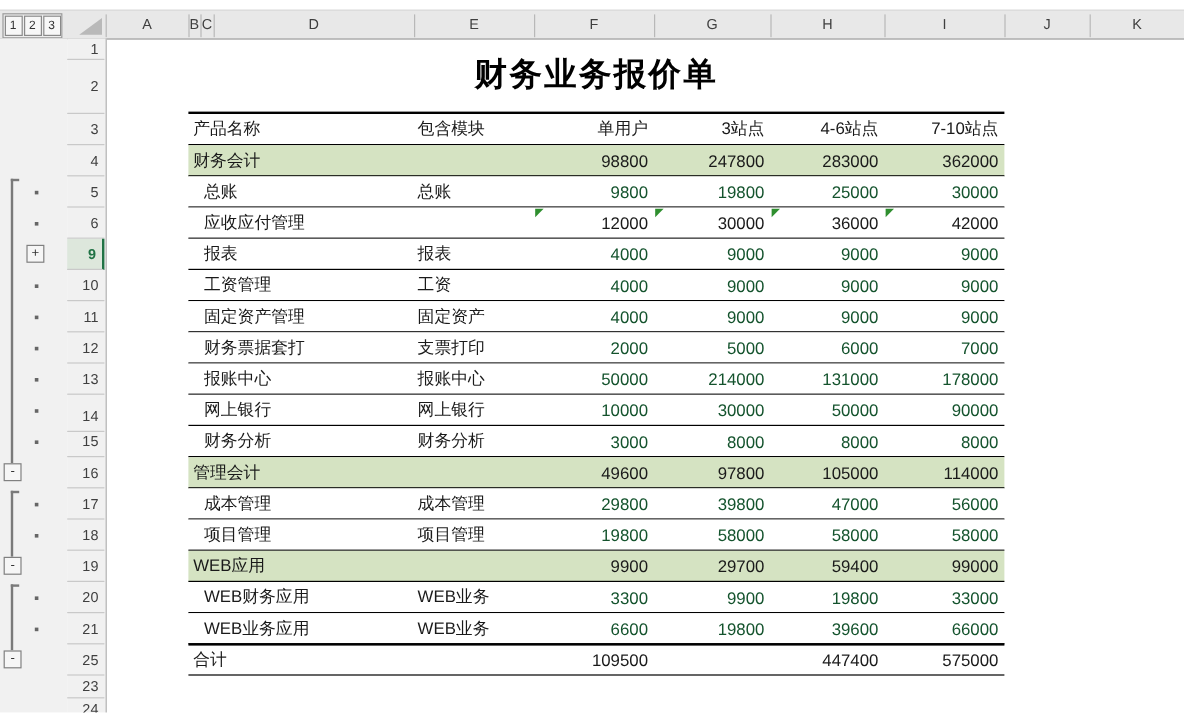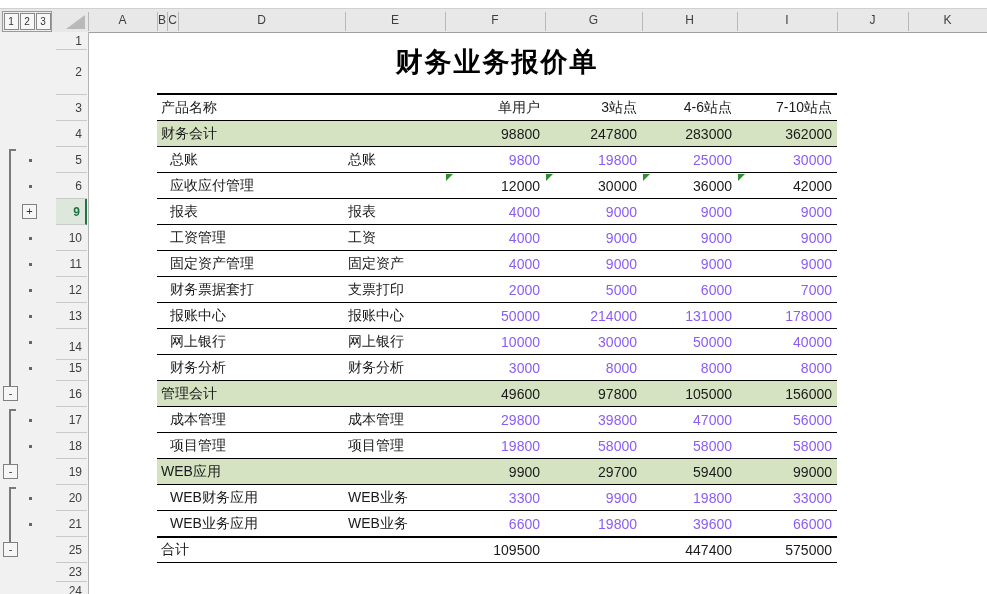--- a/index.html
+++ b/index.html
@@ -29,21 +29,21 @@
   
   #tbl-topborder{left:157px;top:93px;width:680px;height:2px;background:#000;}
   #tbl-hdr{left:157px;top:95px;width:680px;height:26px;box-sizing:border-box;border-bottom:1px solid #000;}
   .cell{position:absolute;top:0;height:100%;display:flex;align-items:center;font-size:14px;overflow:hidden;white-space:nowrap;}
   .cname{left:0;width:188px;padding-left:4px;box-sizing:border-box;}
   .cmod{left:188px;width:100px;padding-left:3px;box-sizing:border-box;}
   .cv{justify-content:flex-end;padding-right:5px;box-sizing:border-box;}
   .cv0{left:288px;width:100px;} .cv1{left:388px;width:97px;} .cv2{left:485px;width:95px;} .cv3{left:580px;width:100px;}
   .trow{left:157px;width:680px;height:26px;box-sizing:border-box;border-bottom:1px solid #000;background:#fff;}
   .trow.section{background:#d5e3c2;}
-  .trow .blue{color:#8b5cf6;}
+  .trow .blue{color:#14532d;}
   .indent{padding-left:13px;}
   .flag{position:absolute;width:0;height:0;border-top:7px solid #2f8f2f;border-right:7px solid transparent;top:1px;}
   #total-topborder{left:157px;top:536px;width:680px;height:2px;background:#000;}
   #title{left:157px;top:45px;width:680px;height:34px;text-align:center;font-size:27px;font-weight:bold;
          letter-spacing:2px;color:#000;line-height:34px;}
 </style>
 </head>
 <body>
 
 <div id="screen">
@@ -127,20 +127,21 @@
       <div class="abs ol-box" style="left: 3px; top: 464px;">-</div>
       <div class="abs ol-box" style="left: 3px; top: 542px;">-</div>
       <div class="abs ol-box" style="left: 22px; top: 204px;">+</div>
     </div>
 
   <div class="abs" id="title">财务业务报价单</div>
 
   <div class="abs" id="tbl-topborder"></div>
   <div class="abs" id="tbl-hdr">
     <div class="cell cname">产品名称</div>
+    <div class="cell cmod">包含模块</div>
     <div class="cell cv cv0">单用户</div>
     <div class="cell cv cv1">3站点</div>
     <div class="cell cv cv2">4-6站点</div>
     <div class="cell cv cv3">7-10站点</div>
   </div>
   <div id="tbody-layer">
       <div class="abs trow section" style="top: 121px;">
         <div class="cell cname">财务会计</div>
         <div class="cell cmod"></div>
         <div class="cell cv cv0">98800</div>
@@ -207,37 +208,37 @@
         <div class="cell cv cv1 blue">214000</div>
         <div class="cell cv cv2 blue">131000</div>
         <div class="cell cv cv3 blue">178000</div>
       </div>
       <div class="abs trow" style="top: 329px;">
         <div class="cell cname indent">网上银行</div>
         <div class="cell cmod">网上银行</div>
         <div class="cell cv cv0 blue">10000</div>
         <div class="cell cv cv1 blue">30000</div>
         <div class="cell cv cv2 blue">50000</div>
-        <div class="cell cv cv3 blue">40000</div>
+        <div class="cell cv cv3 blue">90000</div>
       </div>
       <div class="abs trow" style="top: 355px;">
         <div class="cell cname indent">财务分析</div>
         <div class="cell cmod">财务分析</div>
         <div class="cell cv cv0 blue">3000</div>
         <div class="cell cv cv1 blue">8000</div>
         <div class="cell cv cv2 blue">8000</div>
         <div class="cell cv cv3 blue">8000</div>
       </div>
       <div class="abs trow section" style="top: 381px;">
         <div class="cell cname">管理会计</div>
         <div class="cell cmod"></div>
         <div class="cell cv cv0">49600</div>
         <div class="cell cv cv1">97800</div>
         <div class="cell cv cv2">105000</div>
-        <div class="cell cv cv3">156000</div>
+        <div class="cell cv cv3">114000</div>
       </div>
       <div class="abs trow" style="top: 407px;">
         <div class="cell cname indent">成本管理</div>
         <div class="cell cmod">成本管理</div>
         <div class="cell cv cv0 blue">29800</div>
         <div class="cell cv cv1 blue">39800</div>
         <div class="cell cv cv2 blue">47000</div>
         <div class="cell cv cv3 blue">56000</div>
       </div>
       <div class="abs trow" style="top: 433px;">

